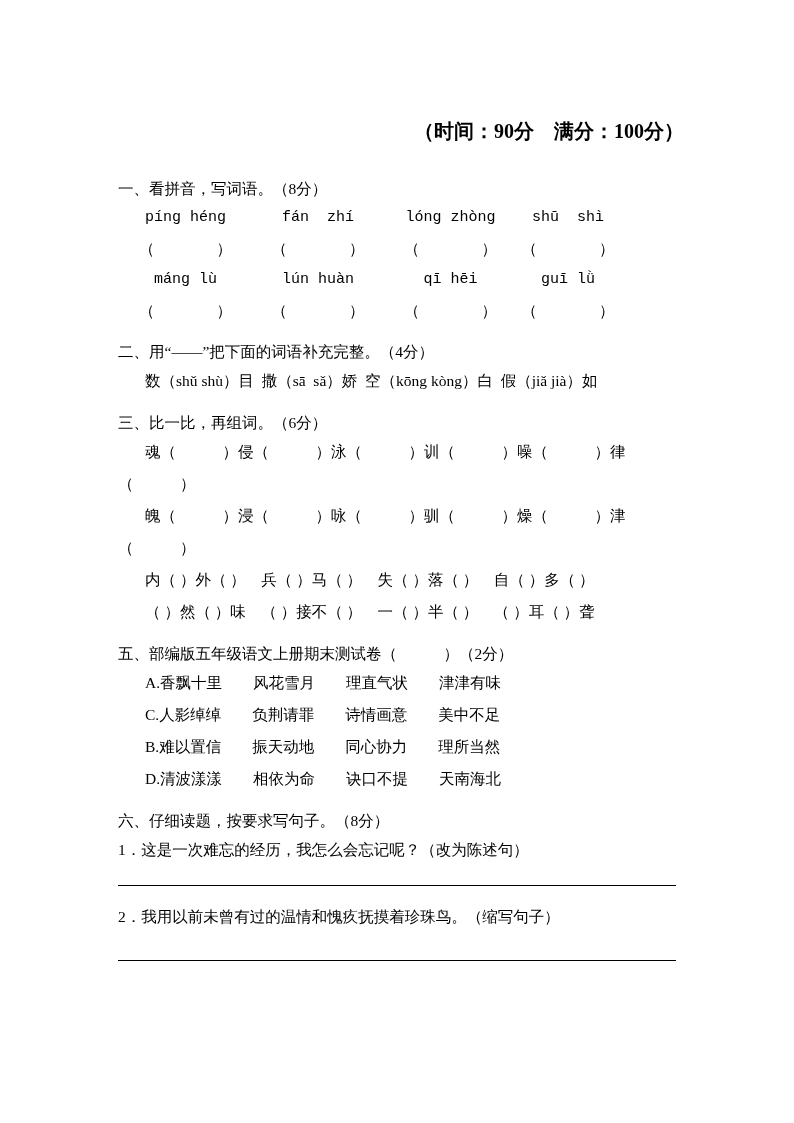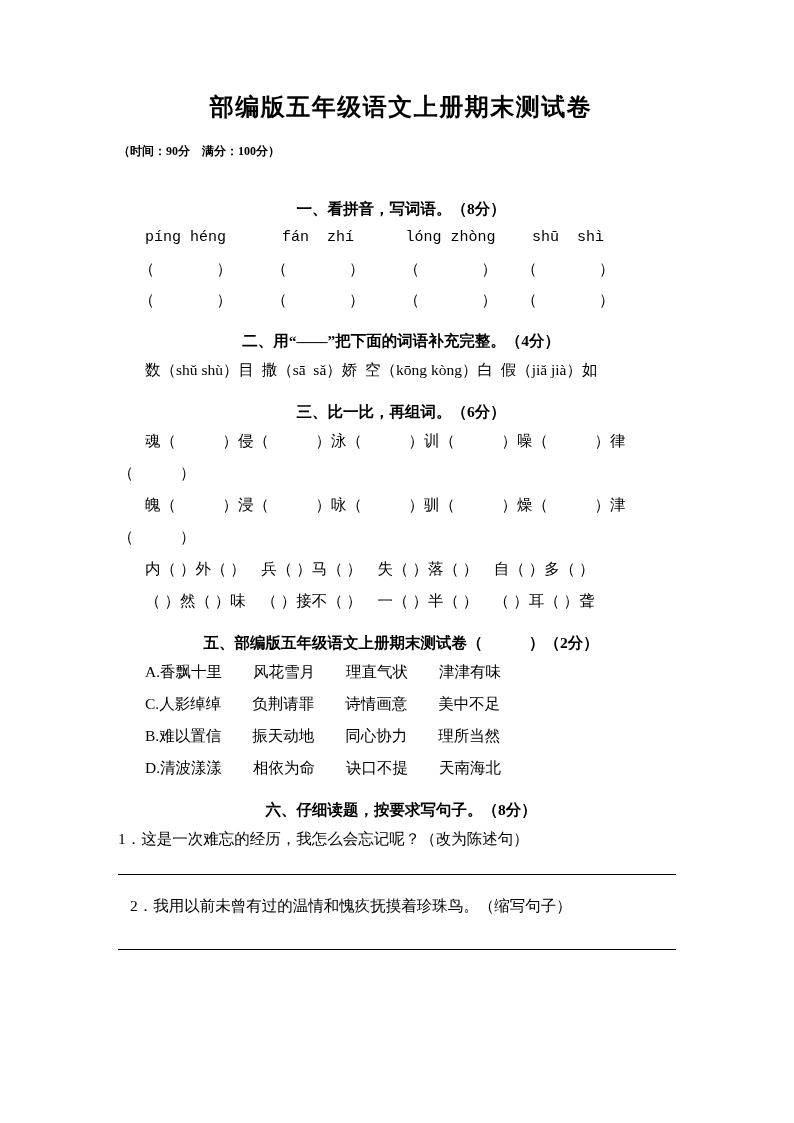--- a/index.html
+++ b/index.html
@@ -7,63 +7,68 @@
     position:relative;
     width:794px; height:1123px;
     background:#ffffff; color:#000000;
     font-family:"Liberation Serif","DejaVu Serif",serif;
     overflow:hidden;
     box-sizing:border-box;
   }
   .doc { padding:92px 110px 0 118px; font-size:15.5px; }
 
   .title   { font-size:24px; font-weight:700; text-align:center; letter-spacing:1.5px; line-height:30px; }
-  .subtitle{ font-size:12px; font-weight:700; text-align:left; margin-top:18px; line-height:22px; }
+  .subtitle{ font-size:20px; font-weight:700; text-align:right; margin-top:28px; line-height:22px; }
 
-  .sec-header { font-weight:700; font-size:15.5px; line-height:26px; margin-top:13px; white-space:pre;text-align:center; }
+  .sec-header { font-weight:400; font-size:15.5px; line-height:26px; margin-top:13px; white-space:pre; }
   .sec-header.first { margin-top:34px; }
 
   .body-line { line-height:32px; white-space:pre; }
   .indent    { padding-left:27px; }
 
   .py-row  { display:flex; line-height:31px; }
   .py-col  { text-align:center; }
   .py-col:nth-child(1){ width:135px; }
   .py-col:nth-child(2){ width:130px; }
   .py-col:nth-child(3){ width:135px; }
   .py-col:nth-child(4){ width:100px; }
   .pinyin  { font-family:Liberation Mono, monospace; font-size:15px; white-space:pre; }
 
   .answer-line { border-bottom:1.5px solid #000; height:0; width:558px; }
   .al-1 { margin-top:19px; }
   .al-2 { margin-top:27px; }
-  .q2   { margin-top:15px;margin-left:12px; }
+  .q2   { margin-top:15px; }
 </style>
 </head>
 <body>
 
 <div class="page">
   <div class="doc">
 
-    <div class="title">部编版五年级语文上册期末测试卷</div>
     <div class="subtitle">（时间：90分　满分：100分）</div>
 
     <div>
       <div class="sec-header first">一、看拼音，写词语。（8分）</div>
       <div class="py-row">
         <span class="py-col pinyin">píng héng</span>
         <span class="py-col pinyin">fán  zhí</span>
         <span class="py-col pinyin">lóng zhòng</span>
         <span class="py-col pinyin">shū  shì</span>
       </div>
       <div class="py-row">
         <span class="py-col">（　　　　）</span>
         <span class="py-col">（　　　　）</span>
         <span class="py-col">（　　　　）</span>
         <span class="py-col">（　　　　）</span>
+      </div>
+      <div class="py-row">
+        <span class="py-col pinyin">máng lù</span>
+        <span class="py-col pinyin">lún huàn</span>
+        <span class="py-col pinyin">qī hēi</span>
+        <span class="py-col pinyin">guī lǜ</span>
       </div>
       <div class="py-row">
         <span class="py-col">（　　　　）</span>
         <span class="py-col">（　　　　）</span>
         <span class="py-col">（　　　　）</span>
         <span class="py-col">（　　　　）</span>
       </div>
     </div>
 
     <div>

